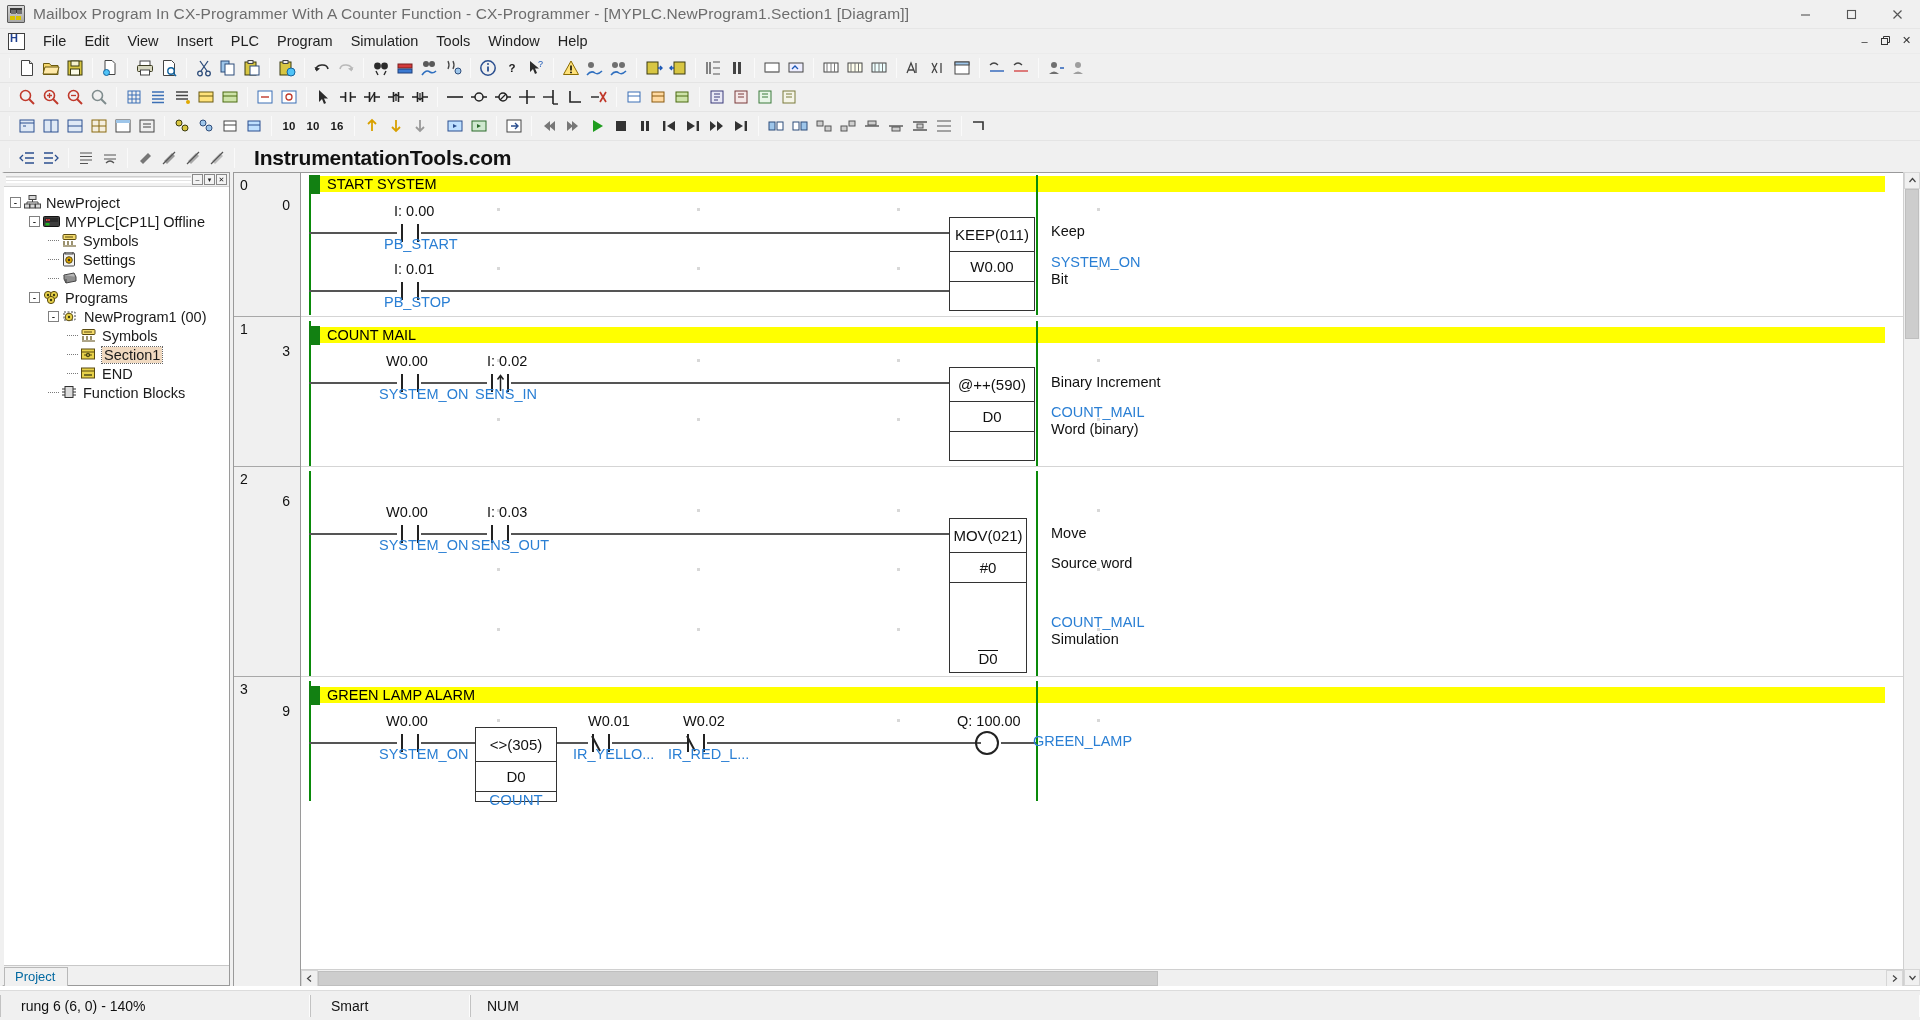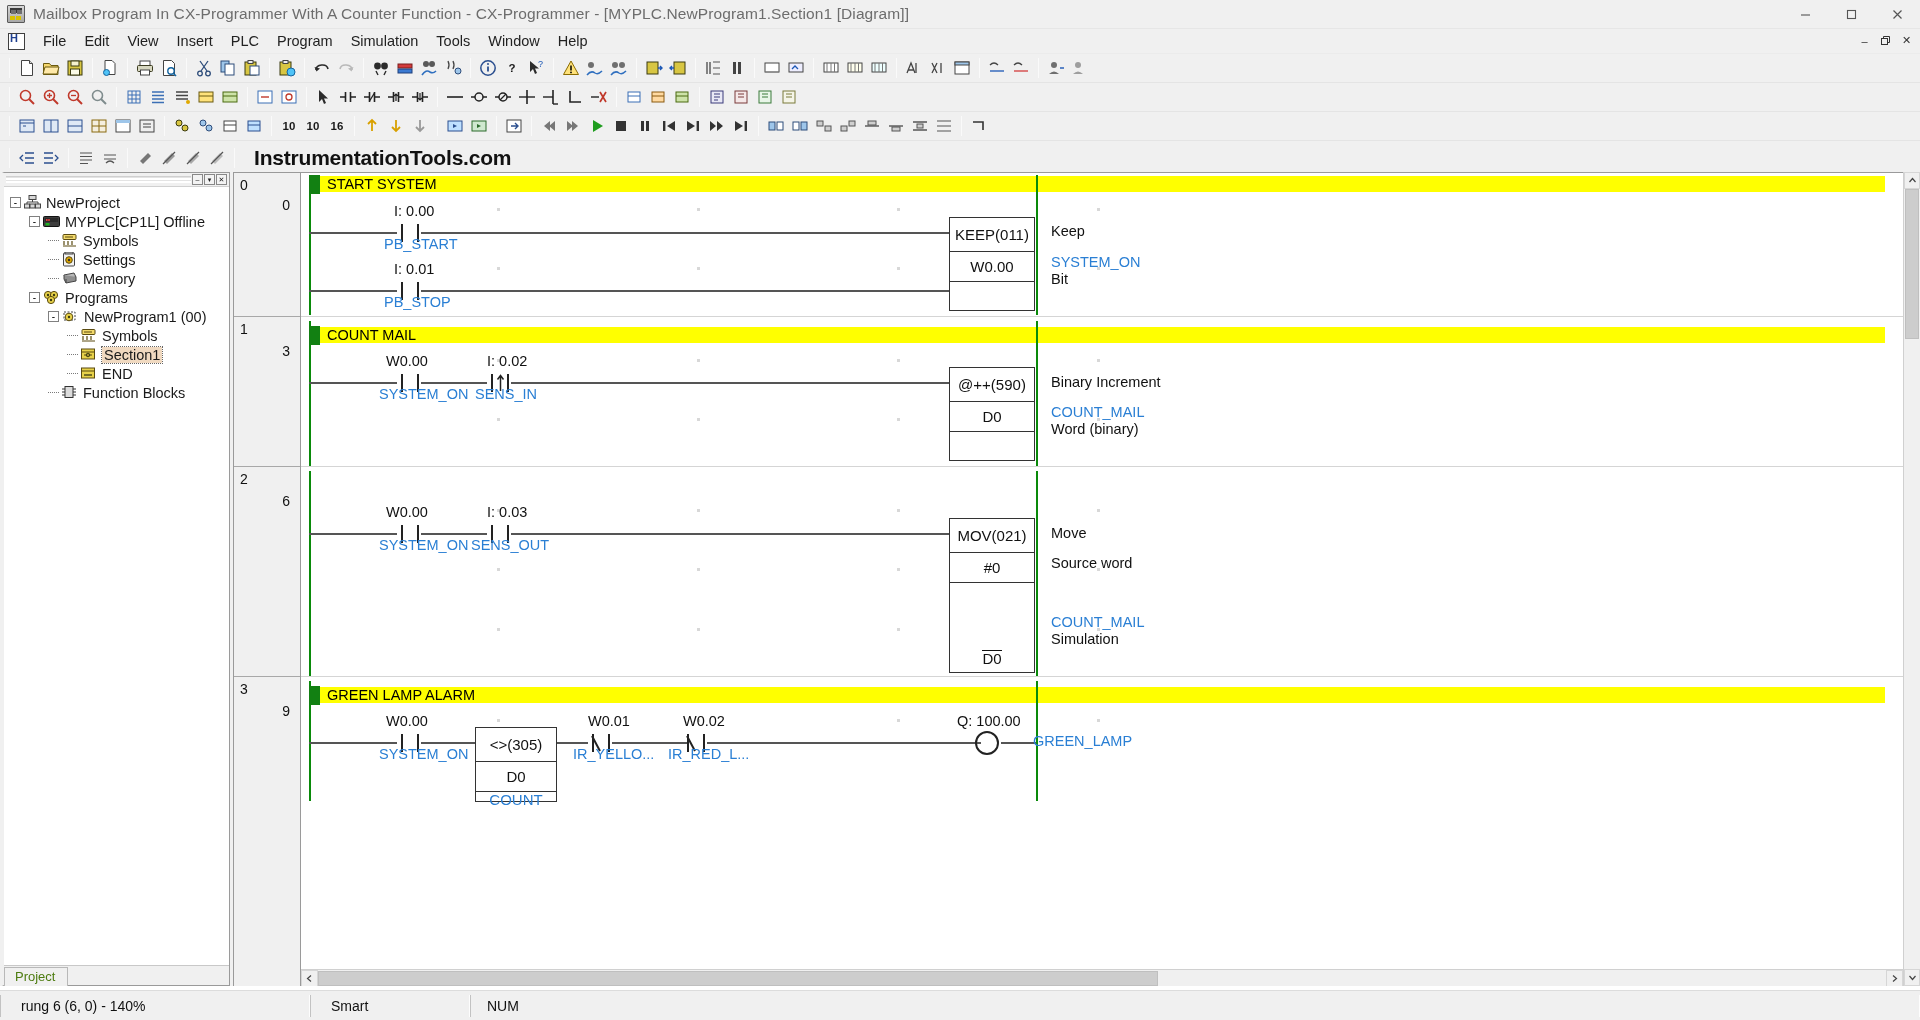--- a/index.html
+++ b/index.html
@@ -186,21 +186,21 @@
   .tnode.selected .tlabel {
     background:#f0d9c0; outline:1px dotted #666; padding:0 2px;
   }
 
   .tree-foot {
     height: 20px; background:#f0f0f0; border-top:1px solid #c8c8c8;
     display:flex; align-items:flex-end;
   }
   .tab-proj {
     font-size:13px; padding: 1px 12px 2px 10px; background:#f0f0f0;
-    border:1px solid #b8b8b8; border-bottom:none; color:#4d7c0f;
+    border:1px solid #b8b8b8; border-bottom:none; color:#0369a1;
     position:relative; top:1px;
   }
 
   
   .ladder-wrap {
     flex:1; display:flex; position:relative; margin: 2px 0 0 3px; min-width:0;
   }
   .rung-gutter {
     width: 68px;
     background:#f0f0f0;
@@ -1418,21 +1418,21 @@
         <div class="sym-label" style="left:78px;top:364px">SYSTEM_ON</div>
 
         <div class="addr-label" style="left:186px;top:331px">I: 0.03</div>
         <div class="contact" style="left:186px;top:352px">
           <div class="bar-l"></div>
           <div class="bar-r"></div>
         </div>
         <div class="wire" style="left:210px;top:360px;width:469px"></div>
         <div class="sym-label" style="left:170px;top:364px">SENS_OUT</div>
 
-        <div class="instr-block" style="left:648px;top:345px;width:86px;height:155px">
+        <div class="instr-block" style="left:648px;top:345px;width:78px;height:155px">
           <div class="op-row">MOV(021)</div>
           <div class="operand bordered">#0</div>
           <div class="operand" style="height:90px;align-items:flex-end;padding-bottom:6px">
             <span class="overline">D0</span>
           </div>
         </div>
         <div class="busbar right" style="left:735px;top:298px;height:205px"></div>
         <div class="instr-cmt" style="left:750px;top:352px">
           <div>Move</div>
         </div>

